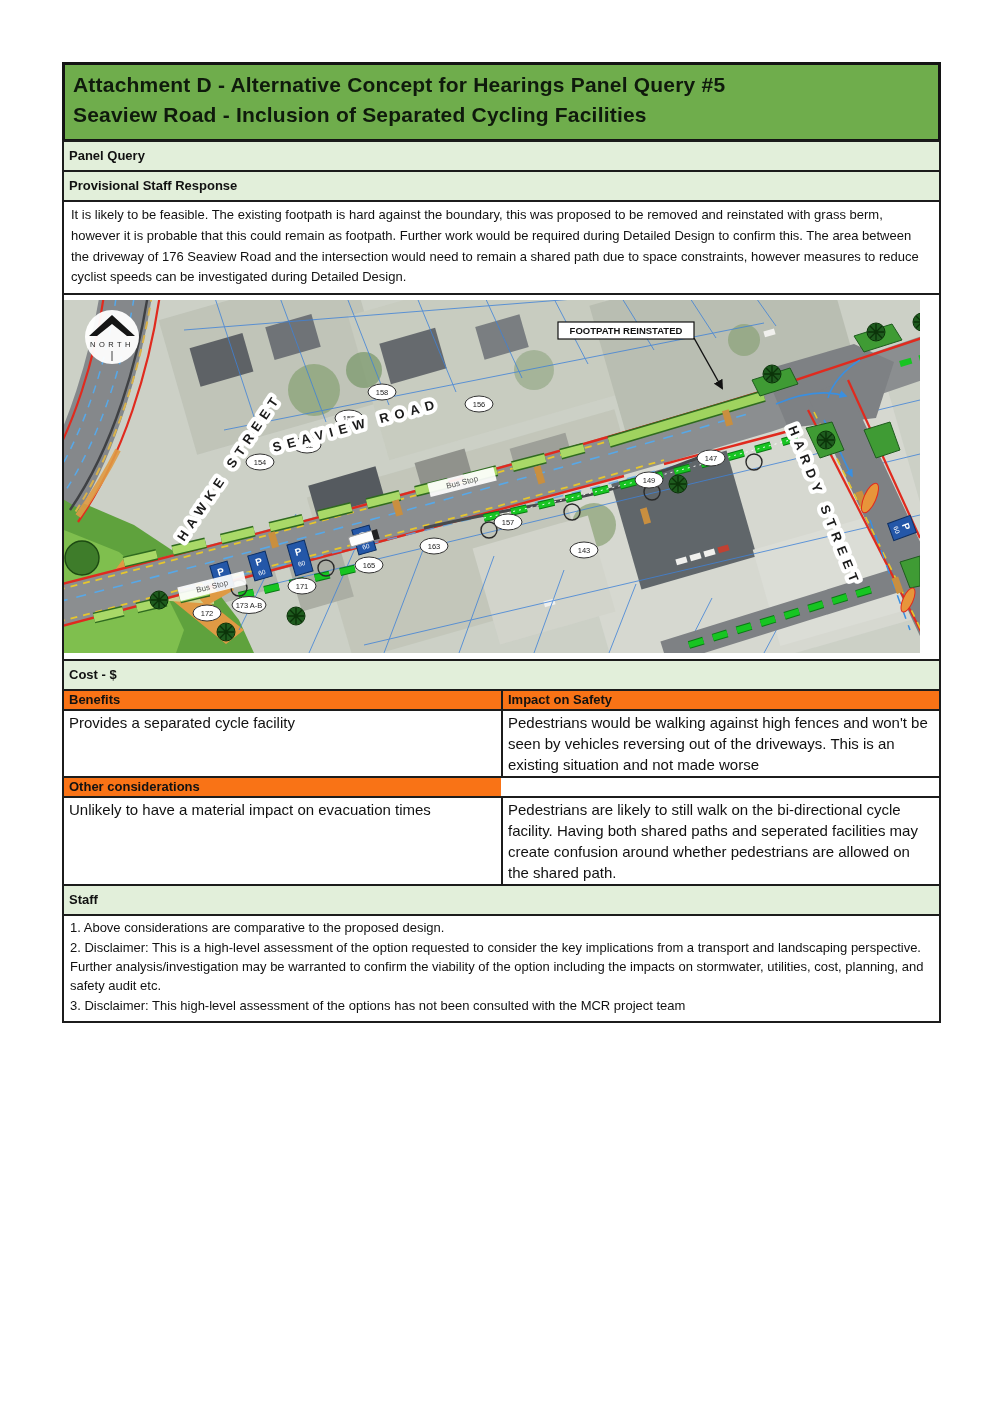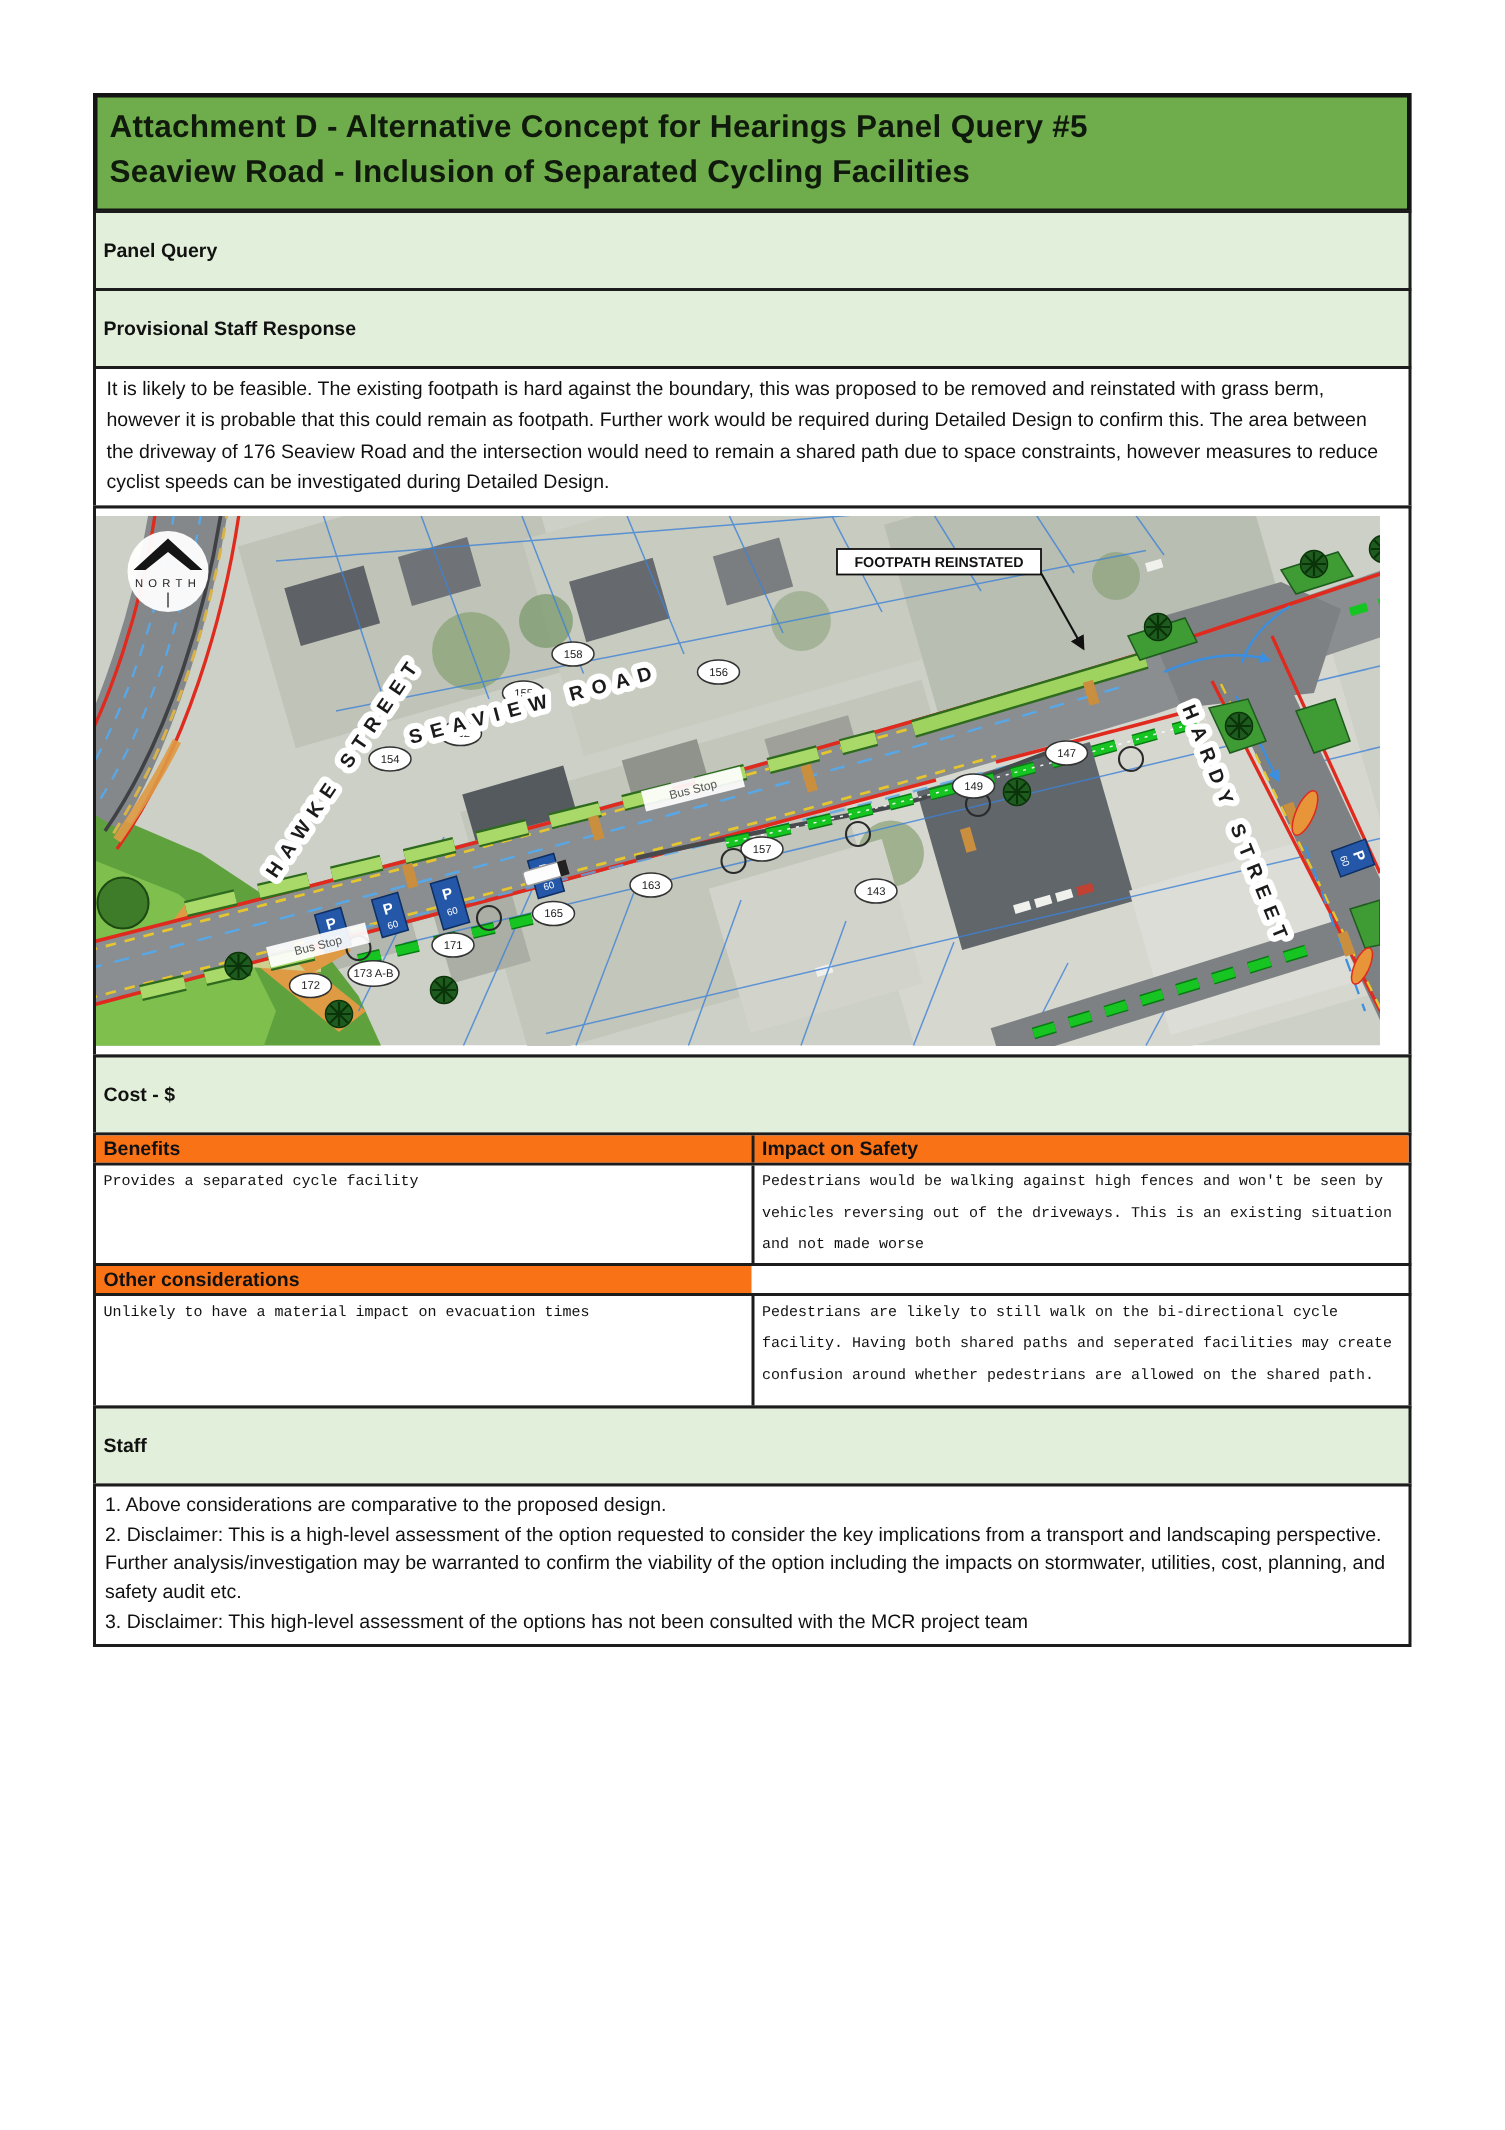--- a/index.html
+++ b/index.html
@@ -4,33 +4,33 @@
 <style>
   html,body{margin:0;padding:0;background:#fff;}
   .page{position:relative;width:1003px;height:1420px;background:#ffffff;
         font-family:"Liberation Sans",sans-serif;color:#111;overflow:hidden;}
   .doc{position:absolute;left:62px;top:62px;width:879px;}
 
   .block{border:2px solid #1c1c1c;margin-top:-2px;background:#fff;box-sizing:border-box;}
   .title-block{border:3px solid #141414;background:#6fad4c;padding:5px 8px 9px 8px;margin-top:0;}
   .title-line{font-size:21px;font-weight:bold;color:#0f1a0c;line-height:30px;letter-spacing:.2px;}
 
-  .row{padding:17px 5px;font-size:13px;line-height:16px;box-sizing:border-box;}
+  .row{padding:6px 5px;font-size:13px;line-height:16px;box-sizing:border-box;}
   .green-row{background:#e2efda;font-weight:bold;}
   .white-row{background:#fff;}
   .para{padding:3px 7px 5px 7px;font-size:13px;line-height:20.8px;}
 
   .map-cell{padding:5px 0 0 0;height:368px;background:#fff;}
   .map-cell svg{display:block;}
 
   .grid2{display:grid;grid-template-columns:437px 1fr;}
   .grid2 .cell{padding:1px 5px;box-sizing:border-box;}
   .grid2 .cell + .cell{border-left:2px solid #1c1c1c;}
   .hdr{background:#f97316;font-weight:bold;font-size:13px;line-height:16px;}
-  .body-cell{font-size:10px;line-height:21px;vertical-align:top;font-family:Liberation Mono, monospace;}
+  .body-cell{font-size:15px;line-height:21px;vertical-align:top;}
   .r1{min-height:54px;}
   .r2{min-height:73px;}
 
   .notes{padding:2px 6px 6px 6px;font-size:13px;line-height:19.4px;}
   .notes p{margin:0;}
 
   
   svg text{font-family:"Liberation Sans",sans-serif;}
   .street-label{font-weight:bold;fill:#1b1b1b;paint-order:stroke;stroke:#ffffff;stroke-width:8px;
                 stroke-linejoin:round;letter-spacing:6px;font-size:13px;}

